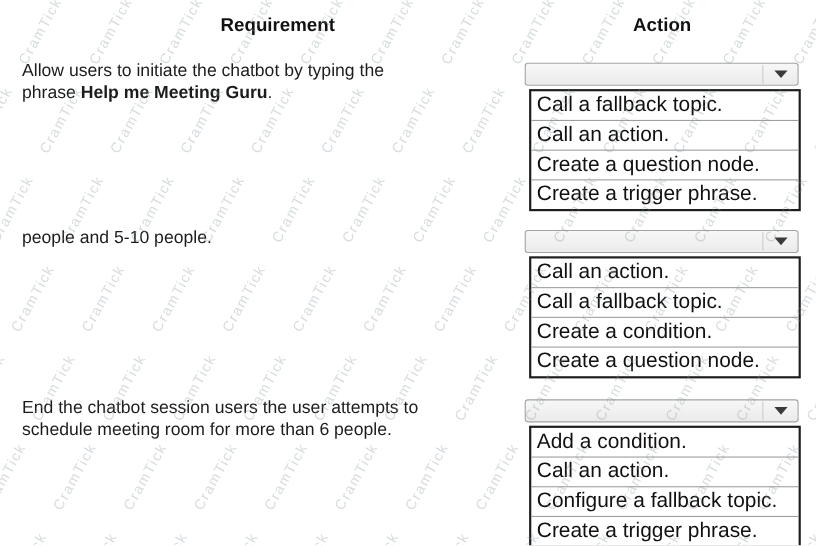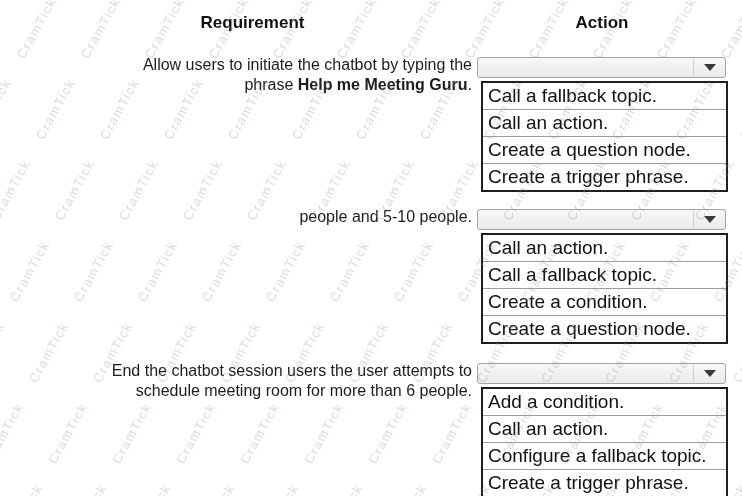--- a/index.html
+++ b/index.html
@@ -47,21 +47,21 @@
 
   
   .req-text {
     position: absolute;
     left: 20px;
     width: 452px;
     font-size: 16px;
     line-height: 20px;
     color: #1c1c1c;
   }
-  .req-text .line { display: block; text-align: right; }
+  .req-text .line { display: block; }
   .req-text b { font-weight: bold; }
 
   
   .dd-group { position: absolute; left: 477px; width: 251px; }
 
   .combo {
     position: relative;
     height: 21px;
     width: 249px;
     border: 1px solid #a3a3a3;

